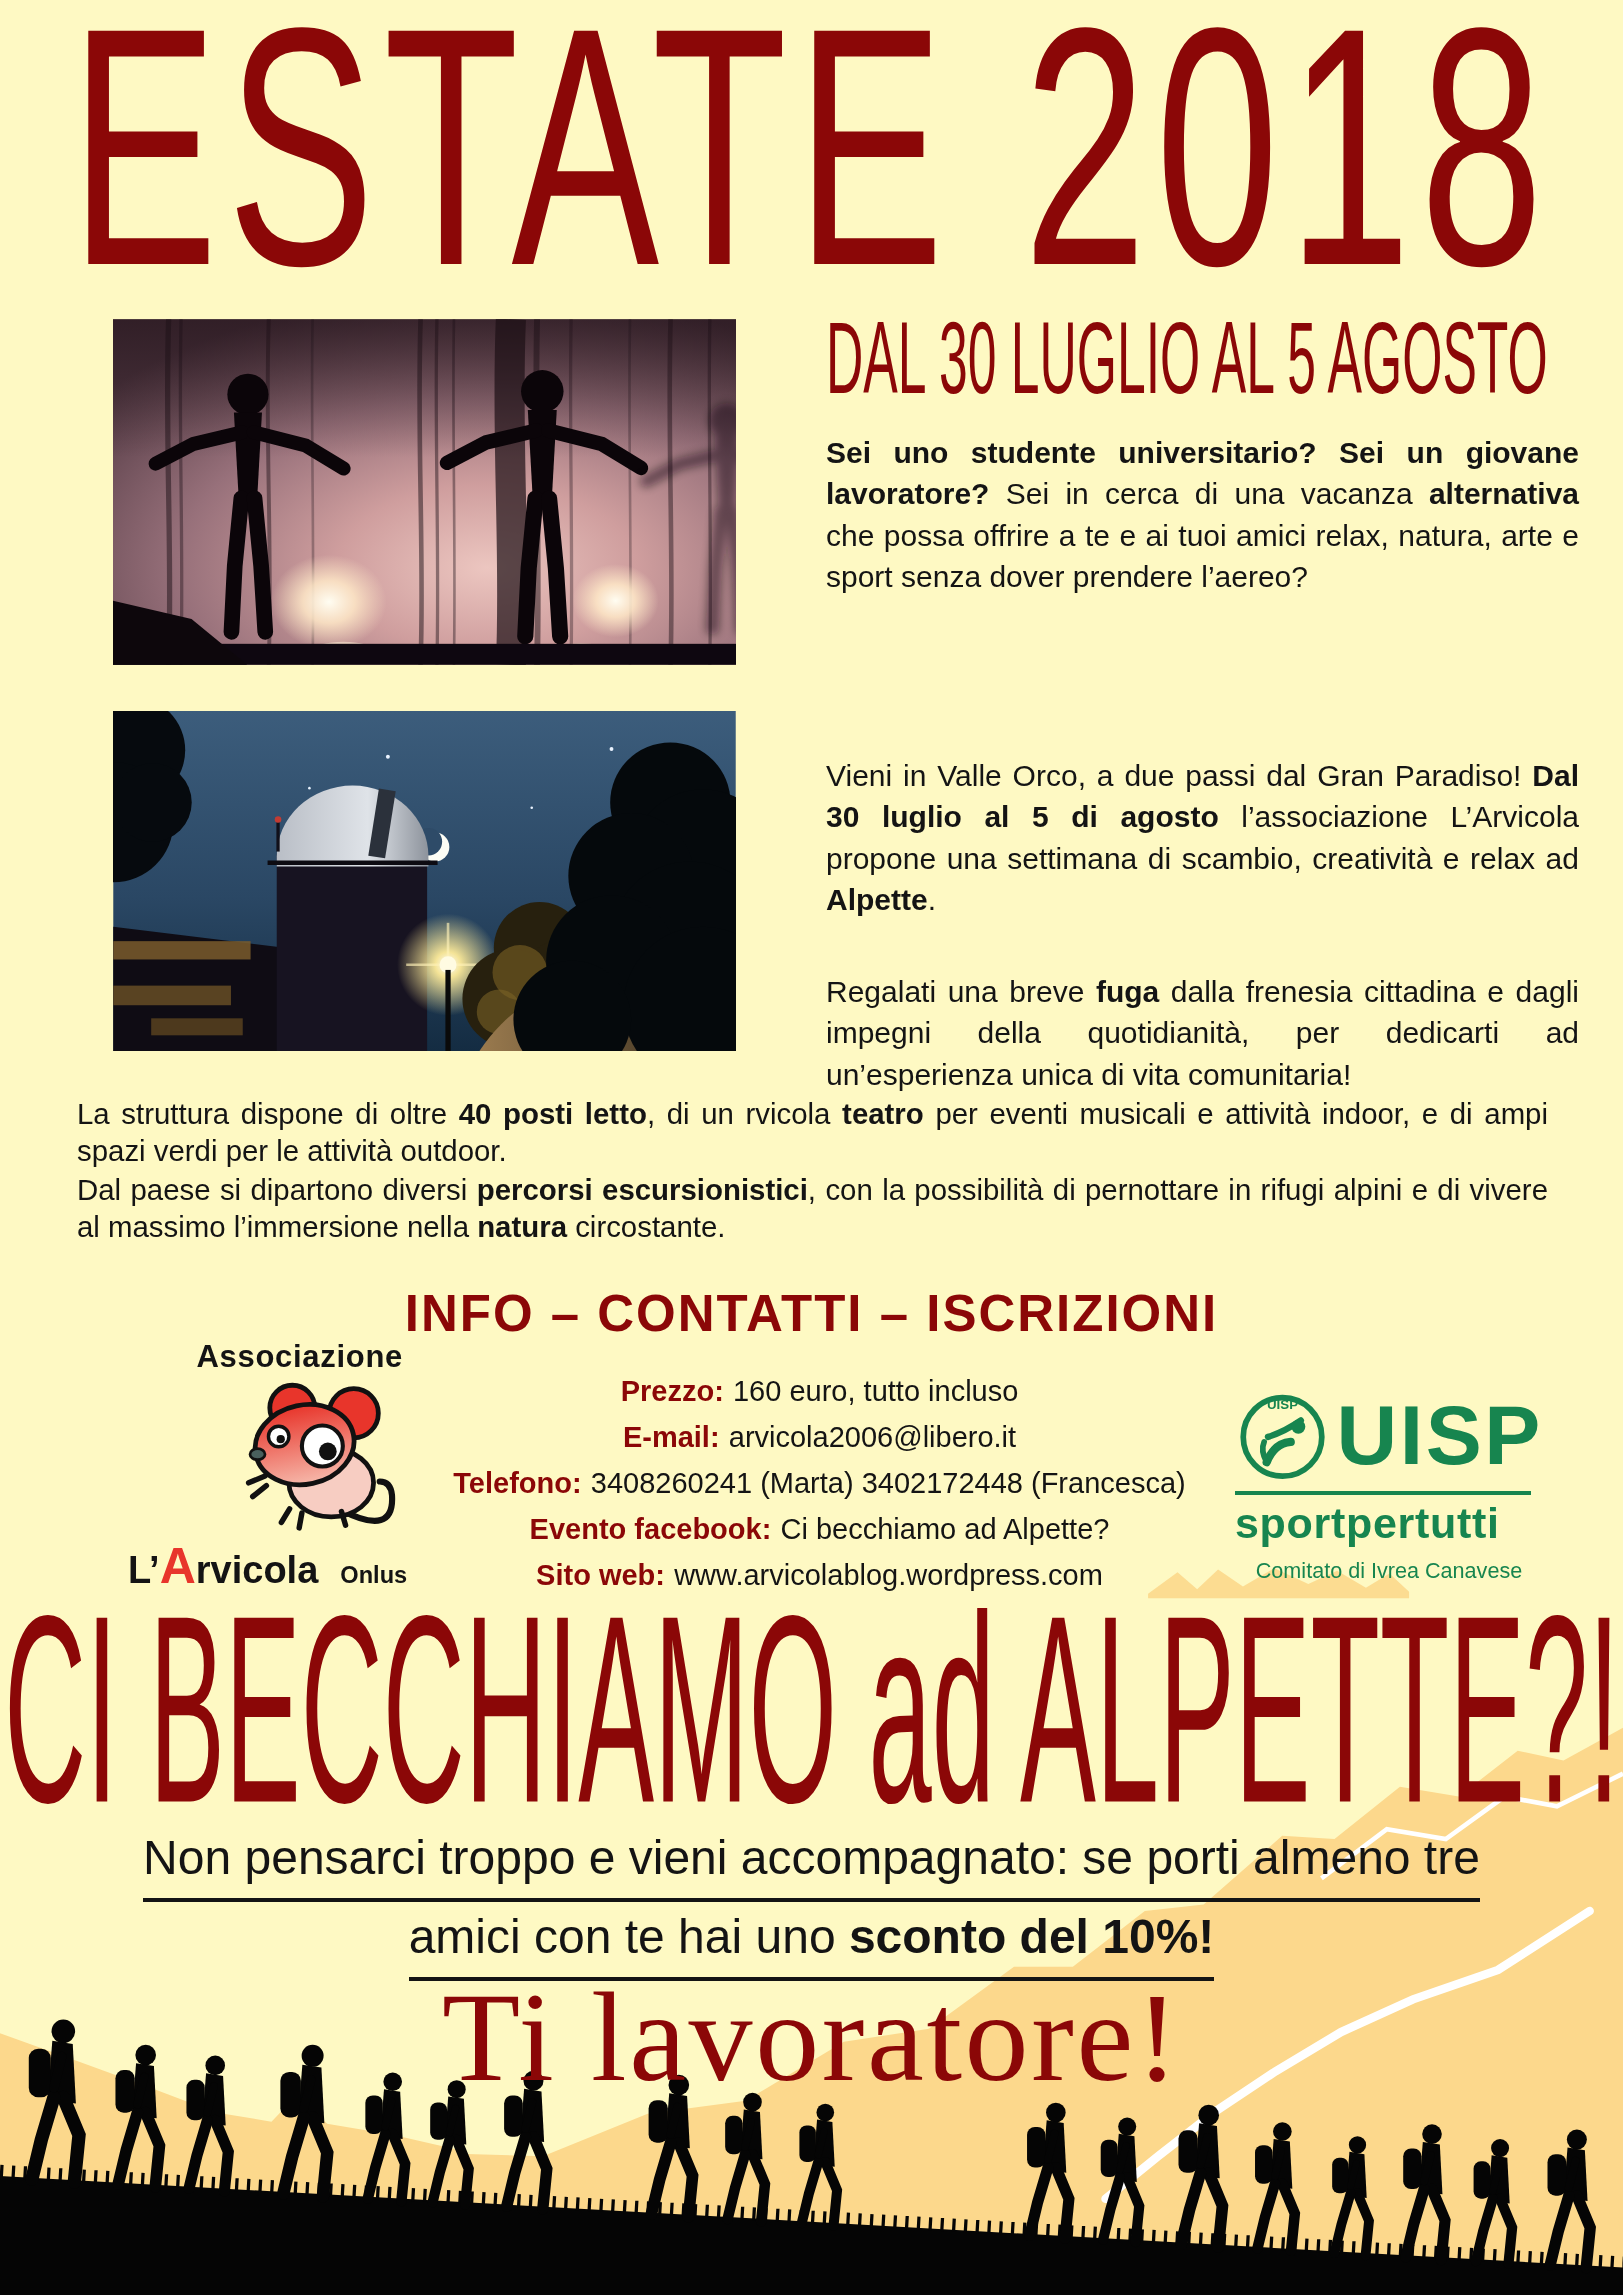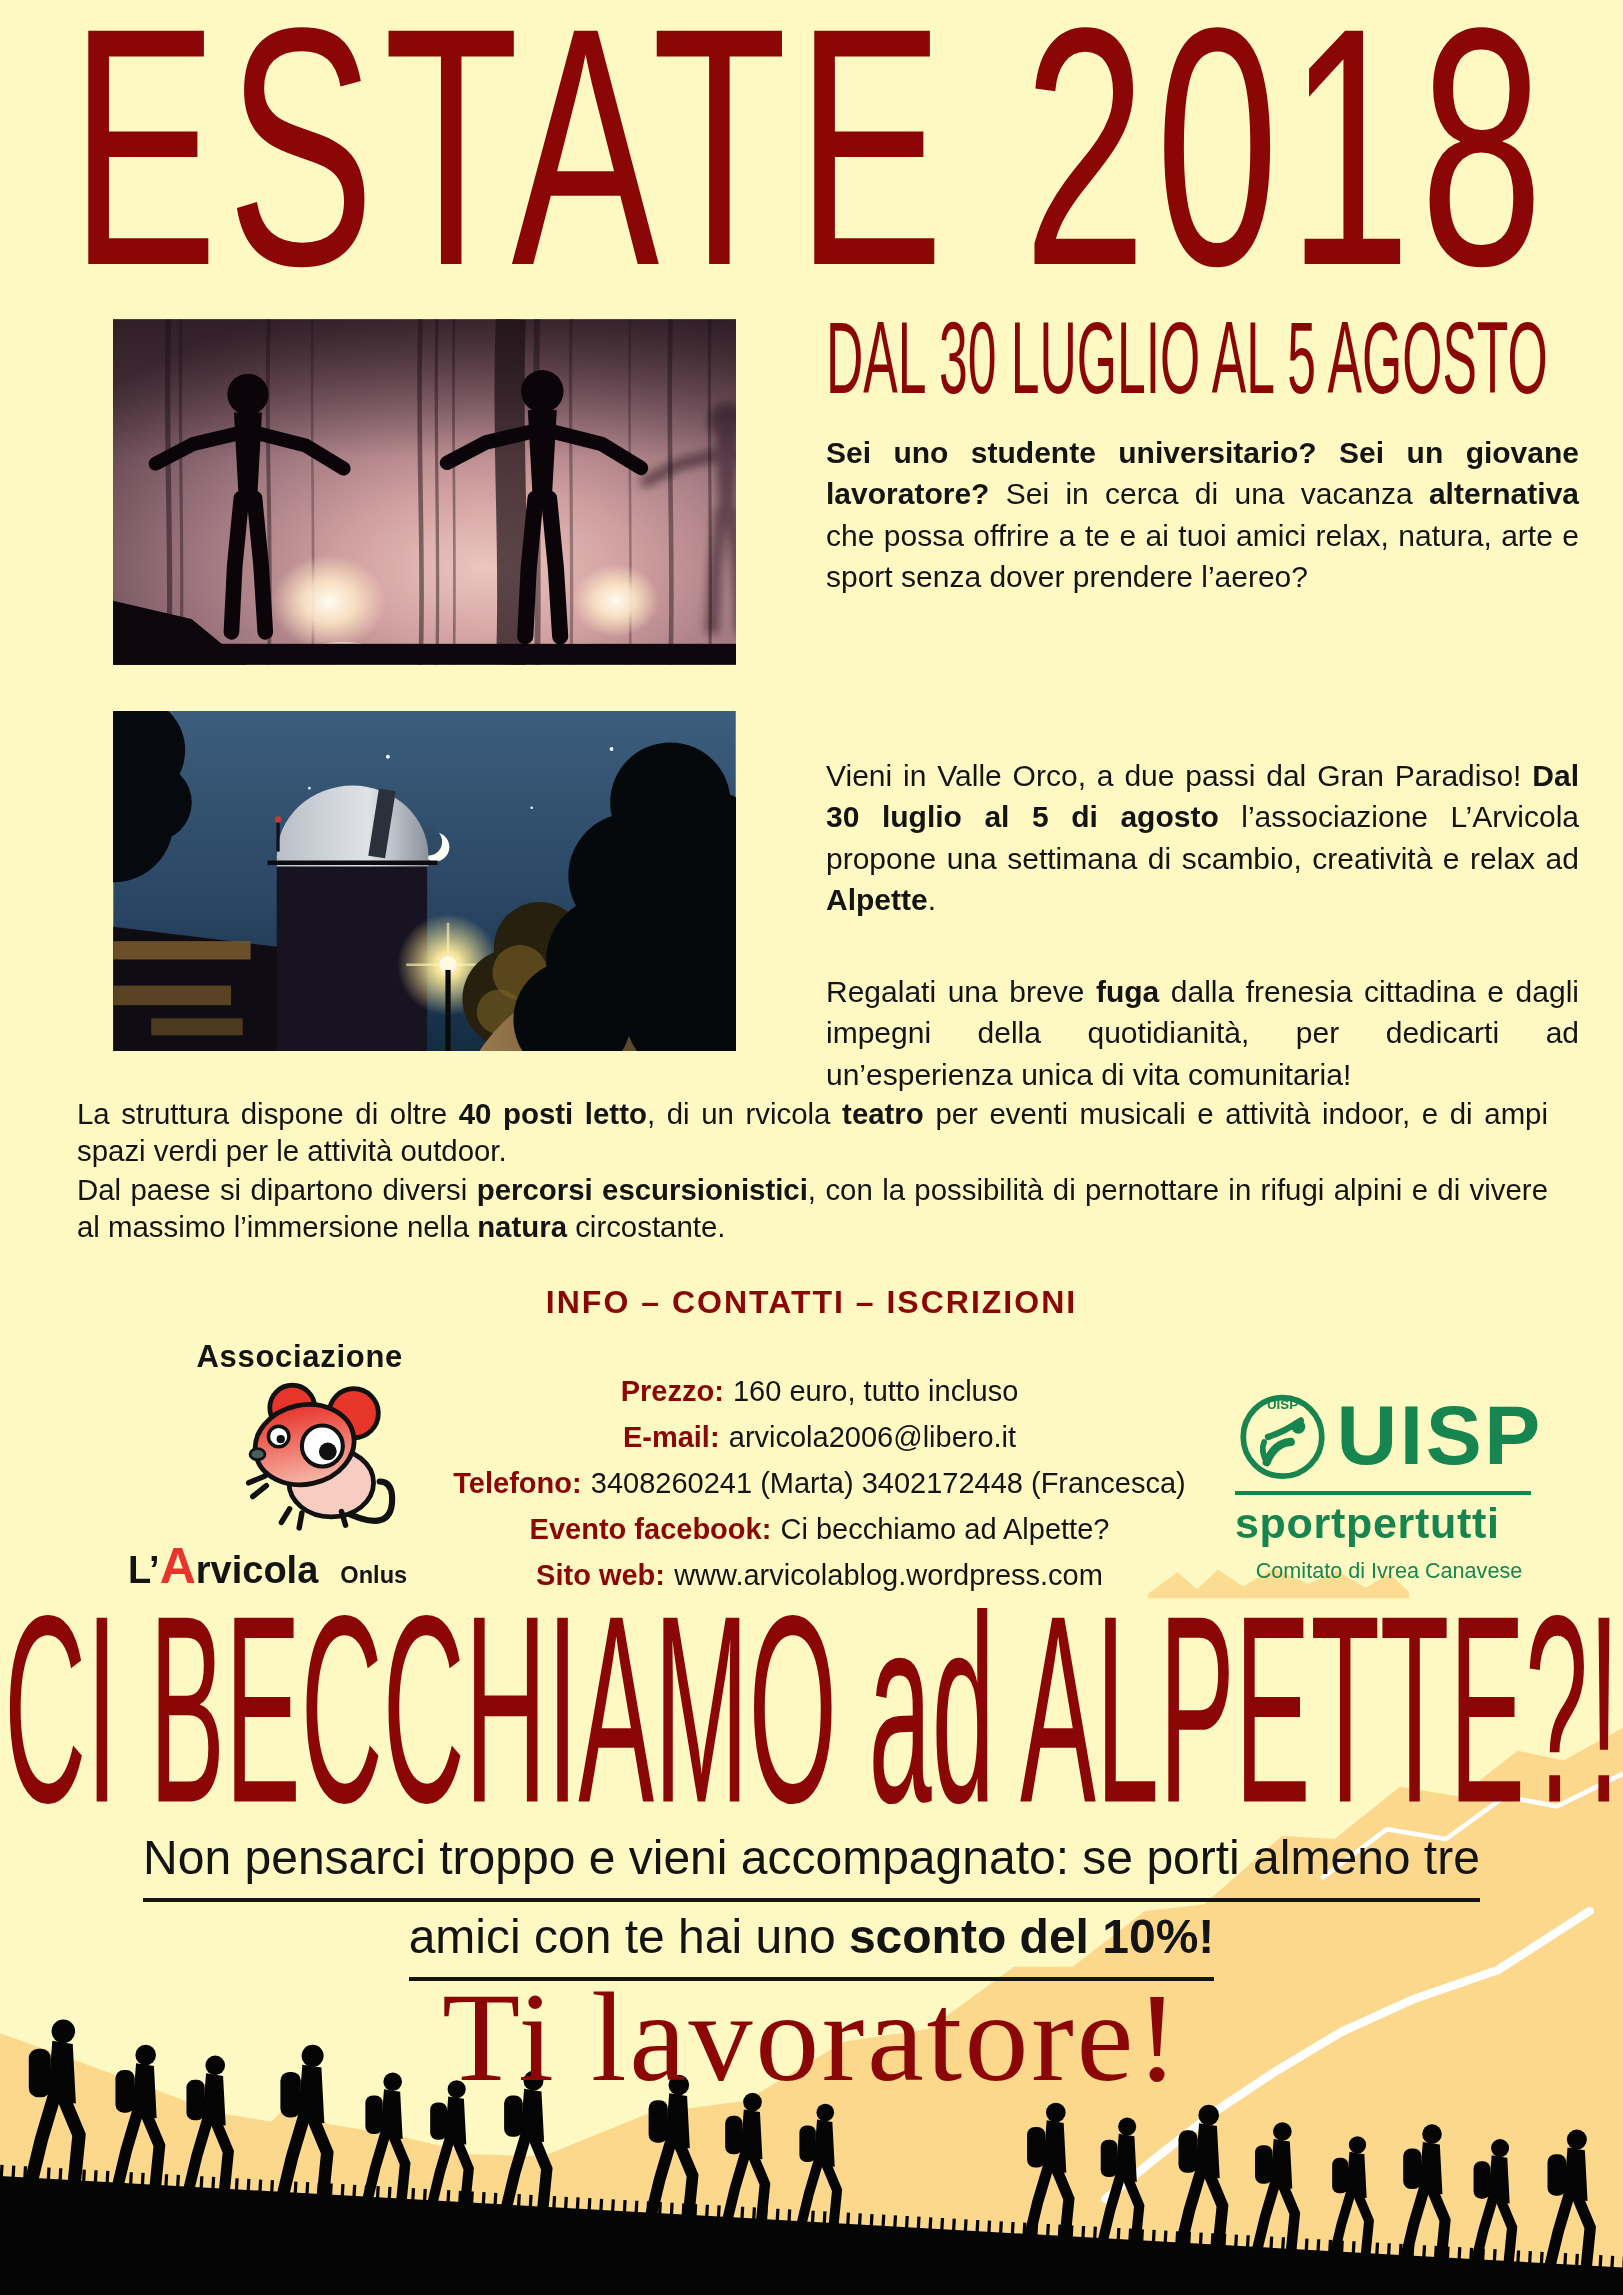--- a/index.html
+++ b/index.html
@@ -18,21 +18,21 @@
   .date-heading{top:311px;left:826px;width:759px;height:92px;z-index:3;}
   .date-heading span{display:inline-block;white-space:nowrap;font-size:63px;line-height:92px;transform:scale(0.82,1.62);transform-origin:left center;color:#8b0707;}
 
   .big-question{top:1586px;left:0;width:100%;height:246px;display:flex;align-items:center;justify-content:center;z-index:3;}
   .big-question span{display:inline-block;white-space:nowrap;font-size:167px;line-height:1;transform:scale(0.68,1.6);color:#8b0707;}
 
   
   .col-par{left:826px;width:753px;font-size:30px;line-height:1.38;text-align:justify;z-index:3;}
   .wide-par{left:77px;width:1471px;font-size:29.4px;line-height:1.27;text-align:justify;z-index:3;}
 
-  .info-heading{top:1284px;left:0;width:100%;text-align:center;font-size:32px;font-weight:bold;letter-spacing:2px;color:#8b0707;z-index:3;}
+  .info-heading{top:1284px;left:0;width:100%;text-align:center;font-size:51px;font-weight:bold;letter-spacing:2px;color:#8b0707;z-index:3;}
 
   .contacts{top:1372px;left:8px;width:100%;text-align:center;font-size:29px;line-height:1.34;z-index:3;}
   .contacts .row{margin-bottom:7.2px;}
   .contacts .lab{font-weight:bold;color:#8b0707;margin-right:9.2px;}
 
   
   .arvicola{top:1339px;left:128px;width:275px;text-align:right;z-index:3;}
   .arvicola .assoc{font-size:31px;font-weight:bold;letter-spacing:0.7px;}
   .arvicola .name{margin-top:2.6px;font-weight:bold;white-space:nowrap;}
   .arvicola .name .lp{font-size:38px;}

